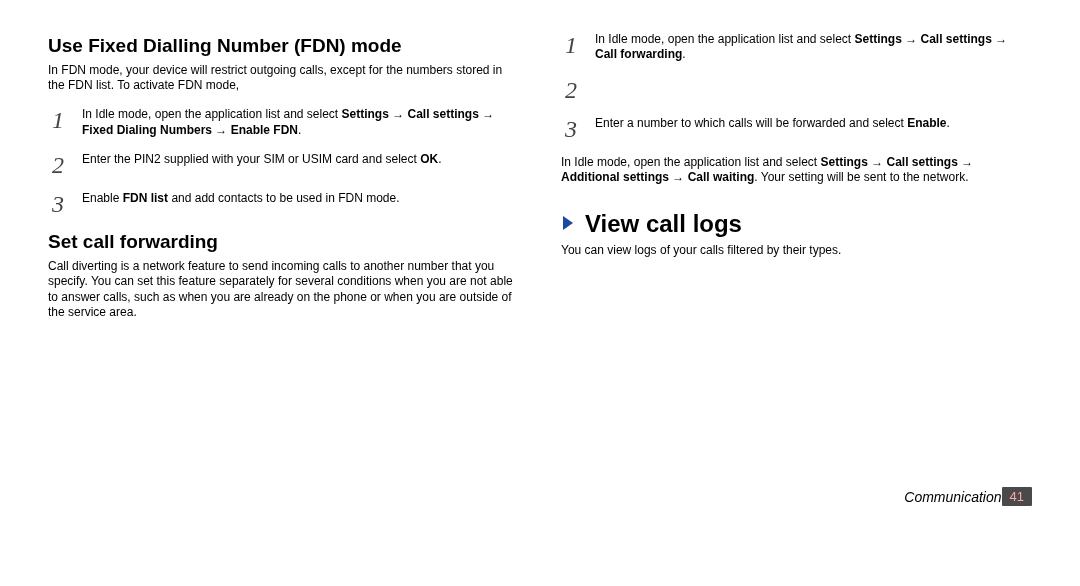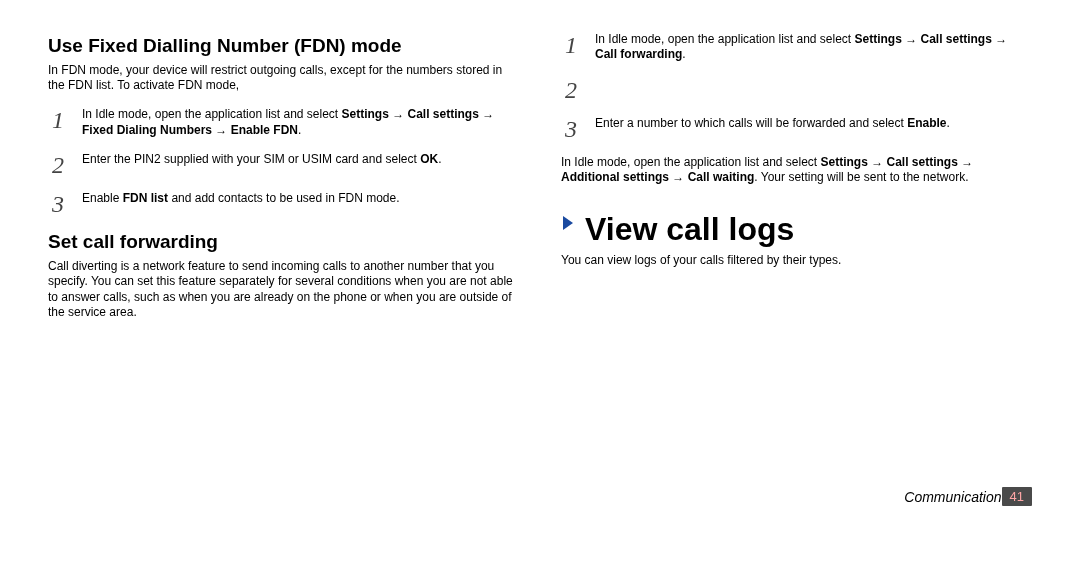--- a/index.html
+++ b/index.html
@@ -72,21 +72,21 @@
     gap: 10px;
     margin: 24px 0 4px 0;
   }
   .chevron {
     flex: 0 0 auto;
     margin-top: 5px;
   }
   .chevron svg { display: block; }
   .h2 {
     font-weight: 700;
-    font-size: 32px;
+    font-size: 24px;
     line-height: 1.25;
   }
   .footer {
     position: absolute;
     right: 48px;
     bottom: 10px;
     font-size: 14px;
     display: flex;
     align-items: center;
     color: #000;

